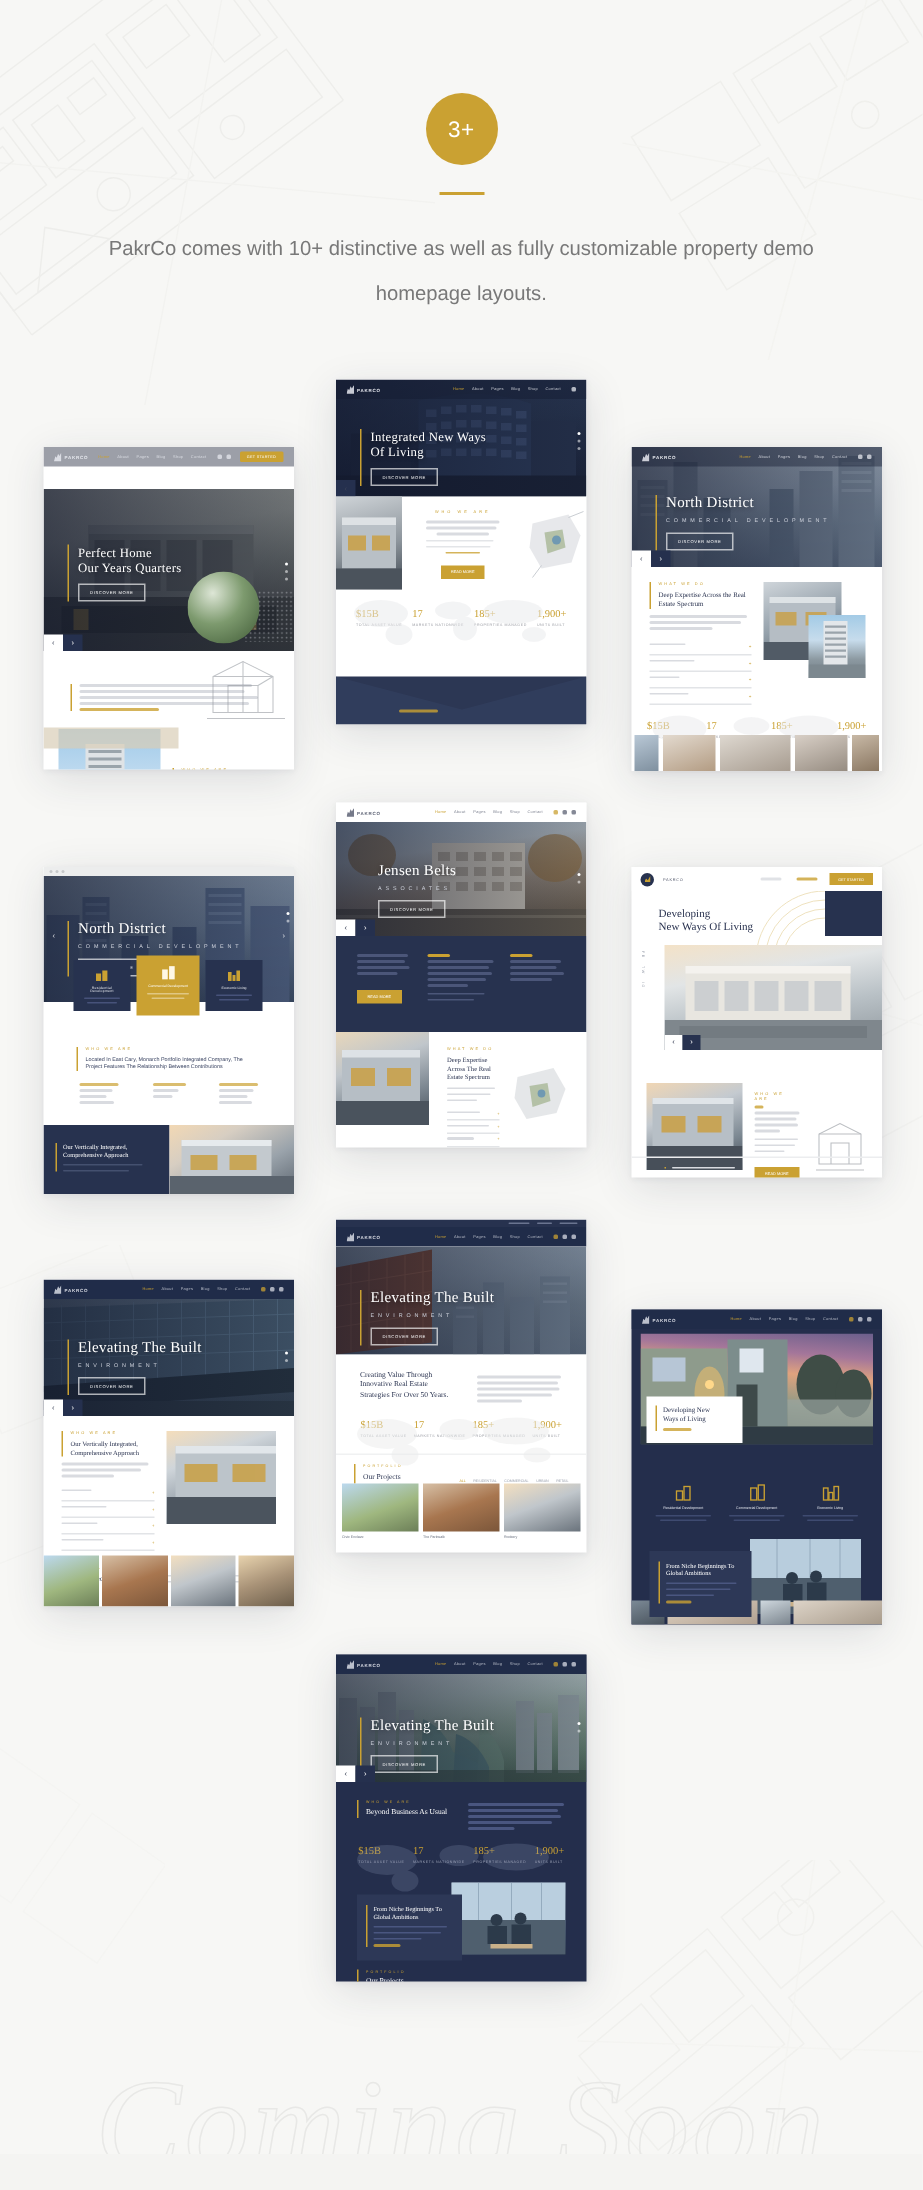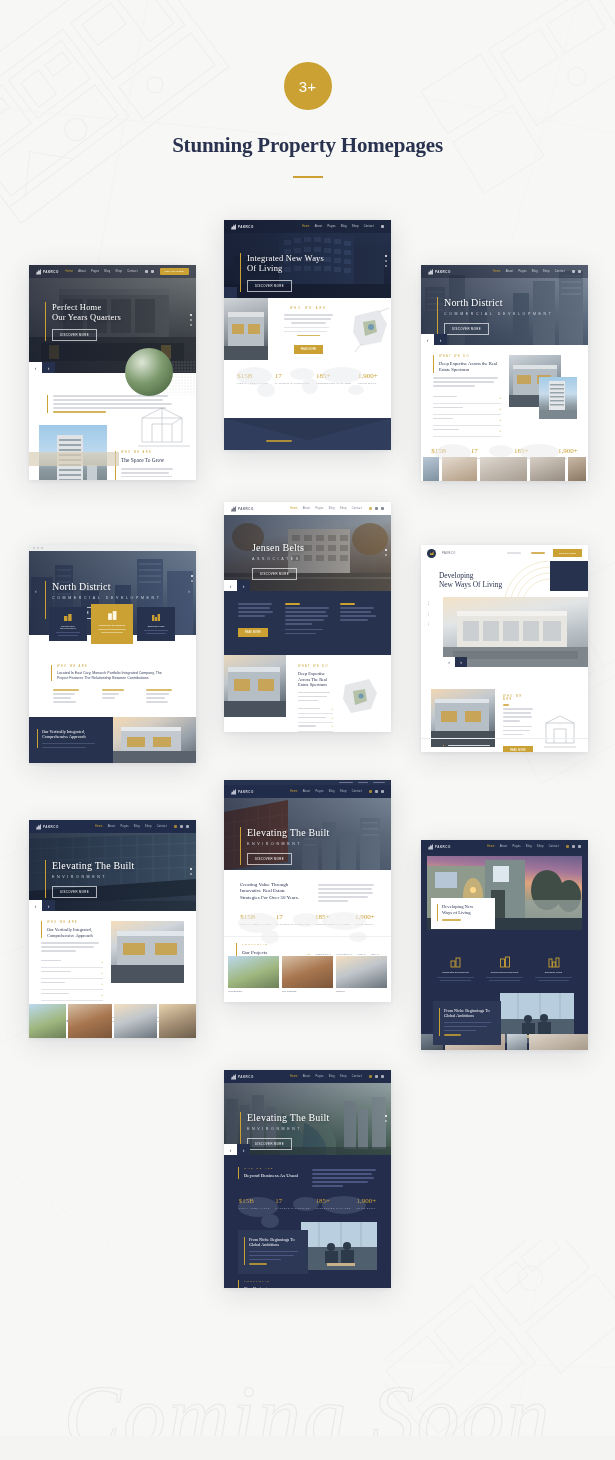--- a/index.html
+++ b/index.html
@@ -243,22 +243,22 @@
     <g transform="rotate(35 115 110)" fill="none" stroke="#eeeeea" stroke-width="1">
       <rect x="20" y="30" width="110" height="80"></rect>
       <rect x="140" y="30" width="60" height="80"></rect>
       <circle cx="80" cy="160" r="13"></circle>
     </g>
   </svg>
 </div>
 
 <div class="header">
   <div class="badge">3+</div>
-  <h2 class="title">Stunning Property Homepages</h2>
   <div class="divider"></div>
+  <p class="subtitle">PakrCo comes with 10+ distinctive as well as fully customizable property demo homepage layouts.</p>
 </div>
 
 <div class="gallery">
 
   <div class="shot" style="left:29px; top:55px; width:167px; height:215px;">
     <div class="nav trans" style="position:absolute;top:0;left:0;right:0;z-index:5;">
       <span class="brand">
           <i class="mk"></i>
           <span class="bn">PAKRCO</span>
         </span>
@@ -269,21 +269,21 @@
           <span>Blog</span>
         <span>Shop</span>
           <span>Contact</span>
       </span>
       <span class="tools">
           <b></b>
           <b></b>
         </span>
       <span class="cta">GET STARTED</span>
     </div>
-    <div class="hero" style="height:108px;">
+    <div class="hero" style="height:108px;margin-top:28px;">
       <div class="sky ph" style="background:linear-gradient(172deg,#8b8e8c 0%,#7b7f7e 28%,#5e6364 52%,#46494c 74%,#3a3d40 100%);"></div>
       <svg style="position:absolute;inset:0" viewBox="0 0 167 108" preserveAspectRatio="none">
         <rect x="30" y="24" width="110" height="48" fill="#5c6062" opacity=".85"></rect>
         <rect x="30" y="24" width="110" height="6" fill="#75797a" opacity=".7"></rect>
         <g fill="#474b4e" opacity=".75">
           <rect x="34" y="34" width="20" height="34"></rect>
             <rect x="58" y="34" width="20" height="34"></rect>
           <rect x="82" y="34" width="20" height="34"></rect>
             <rect x="106" y="34" width="20" height="34"></rect>
         </g>

